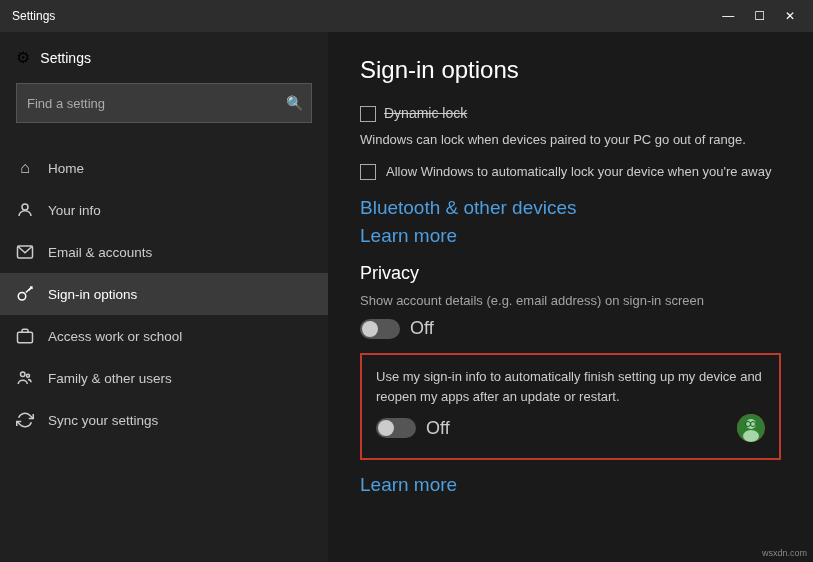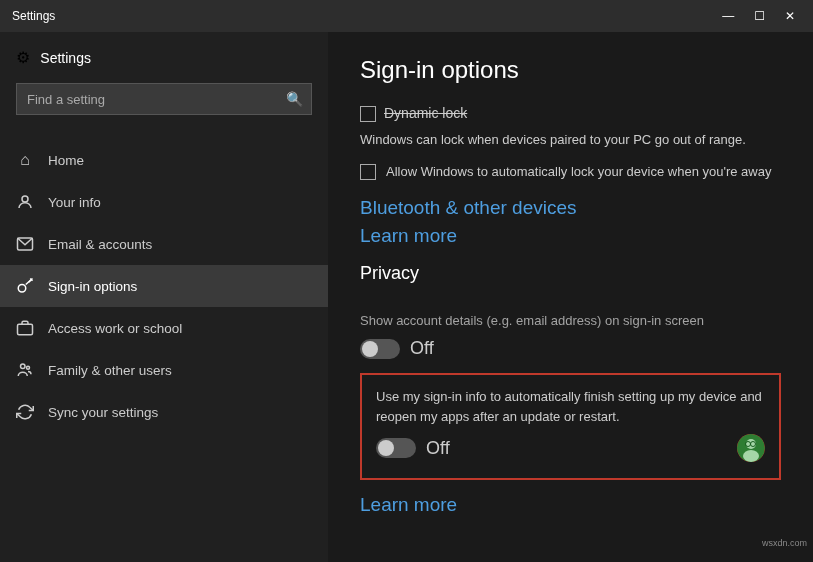--- a/index.html
+++ b/index.html
@@ -76,21 +76,21 @@
       margin-bottom: 16px;
     }
     .sidebar-search input {
       width: 100%;
       background: #3a3a3a;
       border: 1px solid #555;
       color: #ffffff;
       padding: 6px 32px 6px 10px;
       font-size: 13px;
       outline: none;
-      height: 32px;
+      height: 40px;
     }
     .sidebar-search input::placeholder { color: #aaa; }
     .sidebar-search-icon {
       position: absolute;
       right: 8px;
       top: 50%;
       transform: translateY(-50%);
       color: #aaa;
       font-size: 14px;
     }
@@ -172,21 +172,21 @@
     }
 
     .divider-section {
       margin: 16px 0;
     }
 
     .section-heading {
       color: #ffffff;
       font-size: 18px;
       font-weight: 400;
-      margin-bottom: 28px;
+      margin-bottom: 8px;
     }
 
     .privacy-item {
       margin-bottom: 14px;
     }
     .privacy-item-label {
       color: #a3a3a3;
       font-size: 13px;
       margin-bottom: 8px;
       line-height: 1.4;
@@ -235,21 +235,21 @@
     .highlight-box-text {
       color: #cccccc;
       font-size: 13px;
       line-height: 1.5;
       margin-bottom: 8px;
     }
 
     
     .watermark {
       position: fixed;
-      bottom: 14px;
+      bottom: 4px;
       right: 6px;
       color: #888;
       font-size: 9px;
     }
 
     
     .partial-label {
       color: #cccccc;
       font-size: 13px;
       display: flex;

